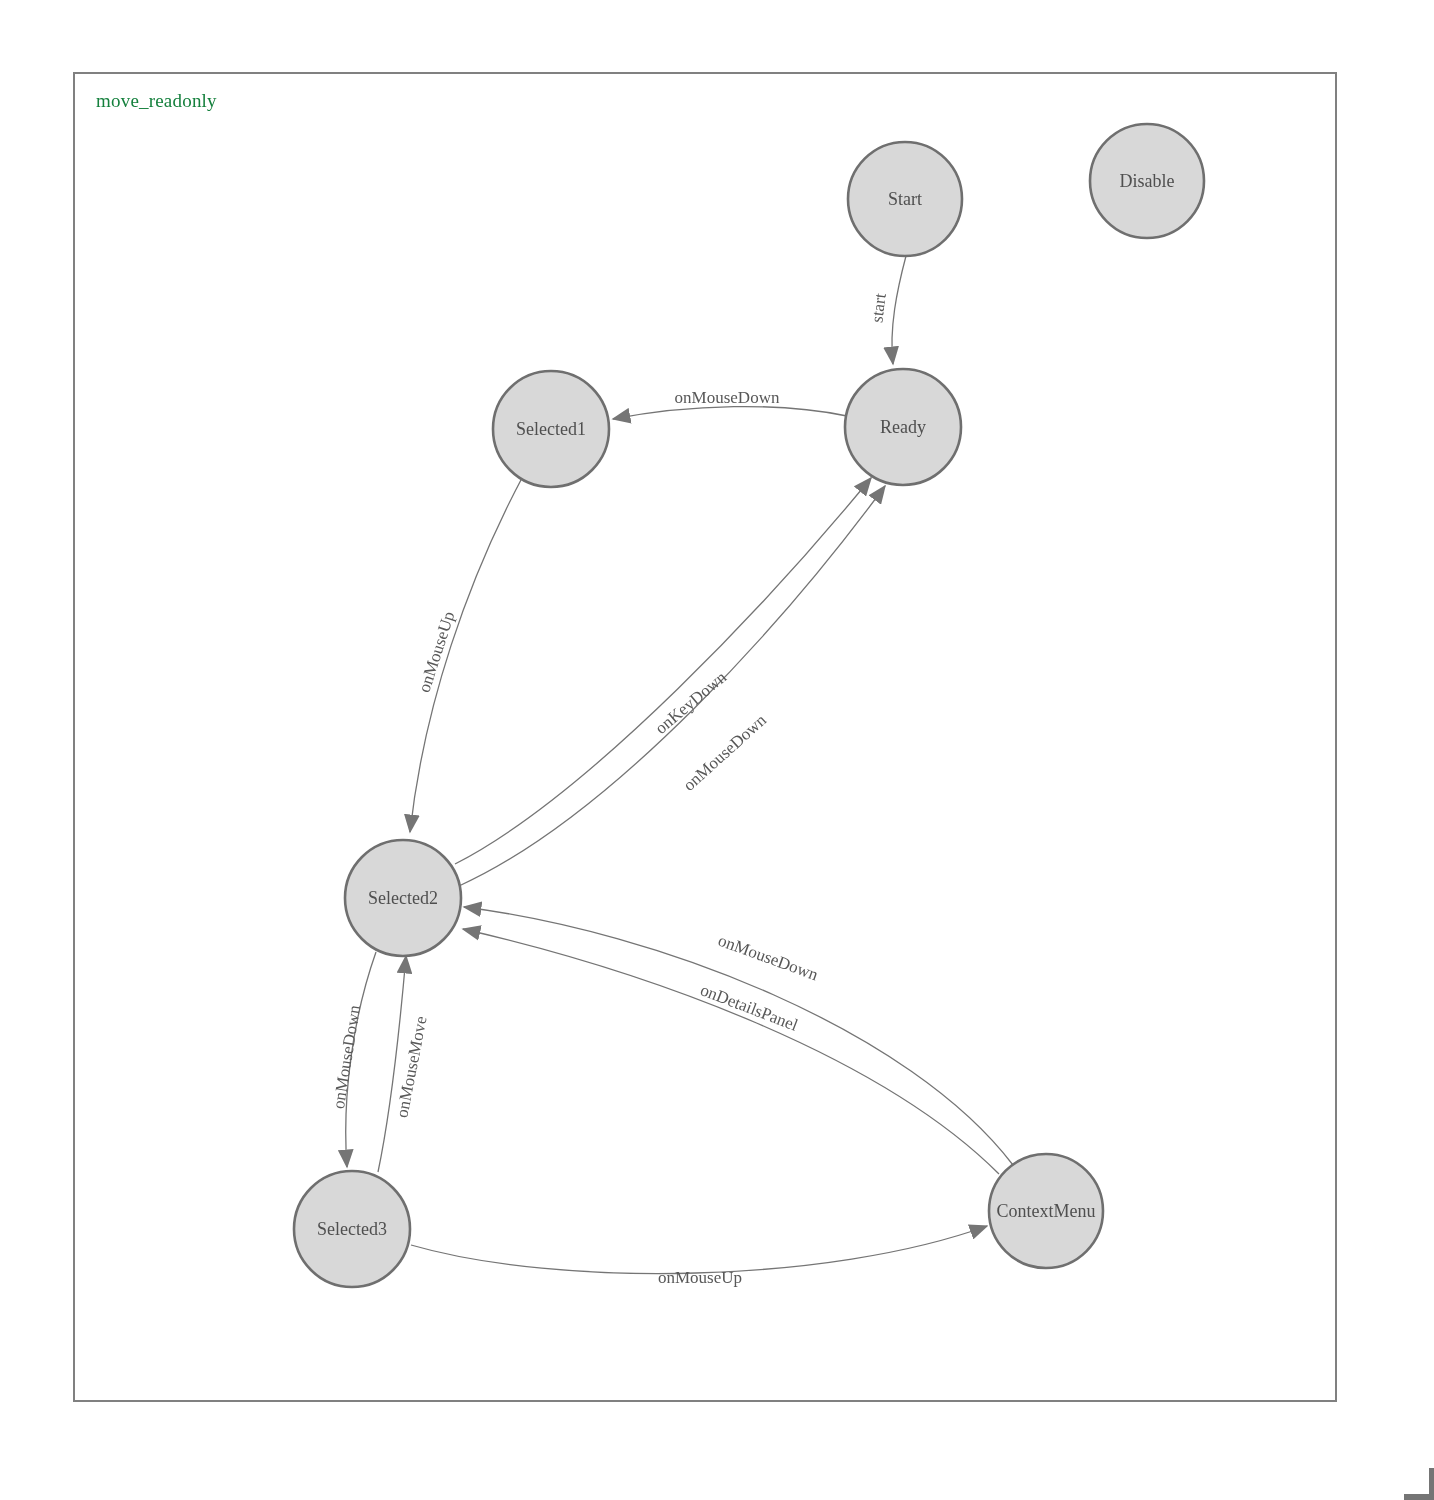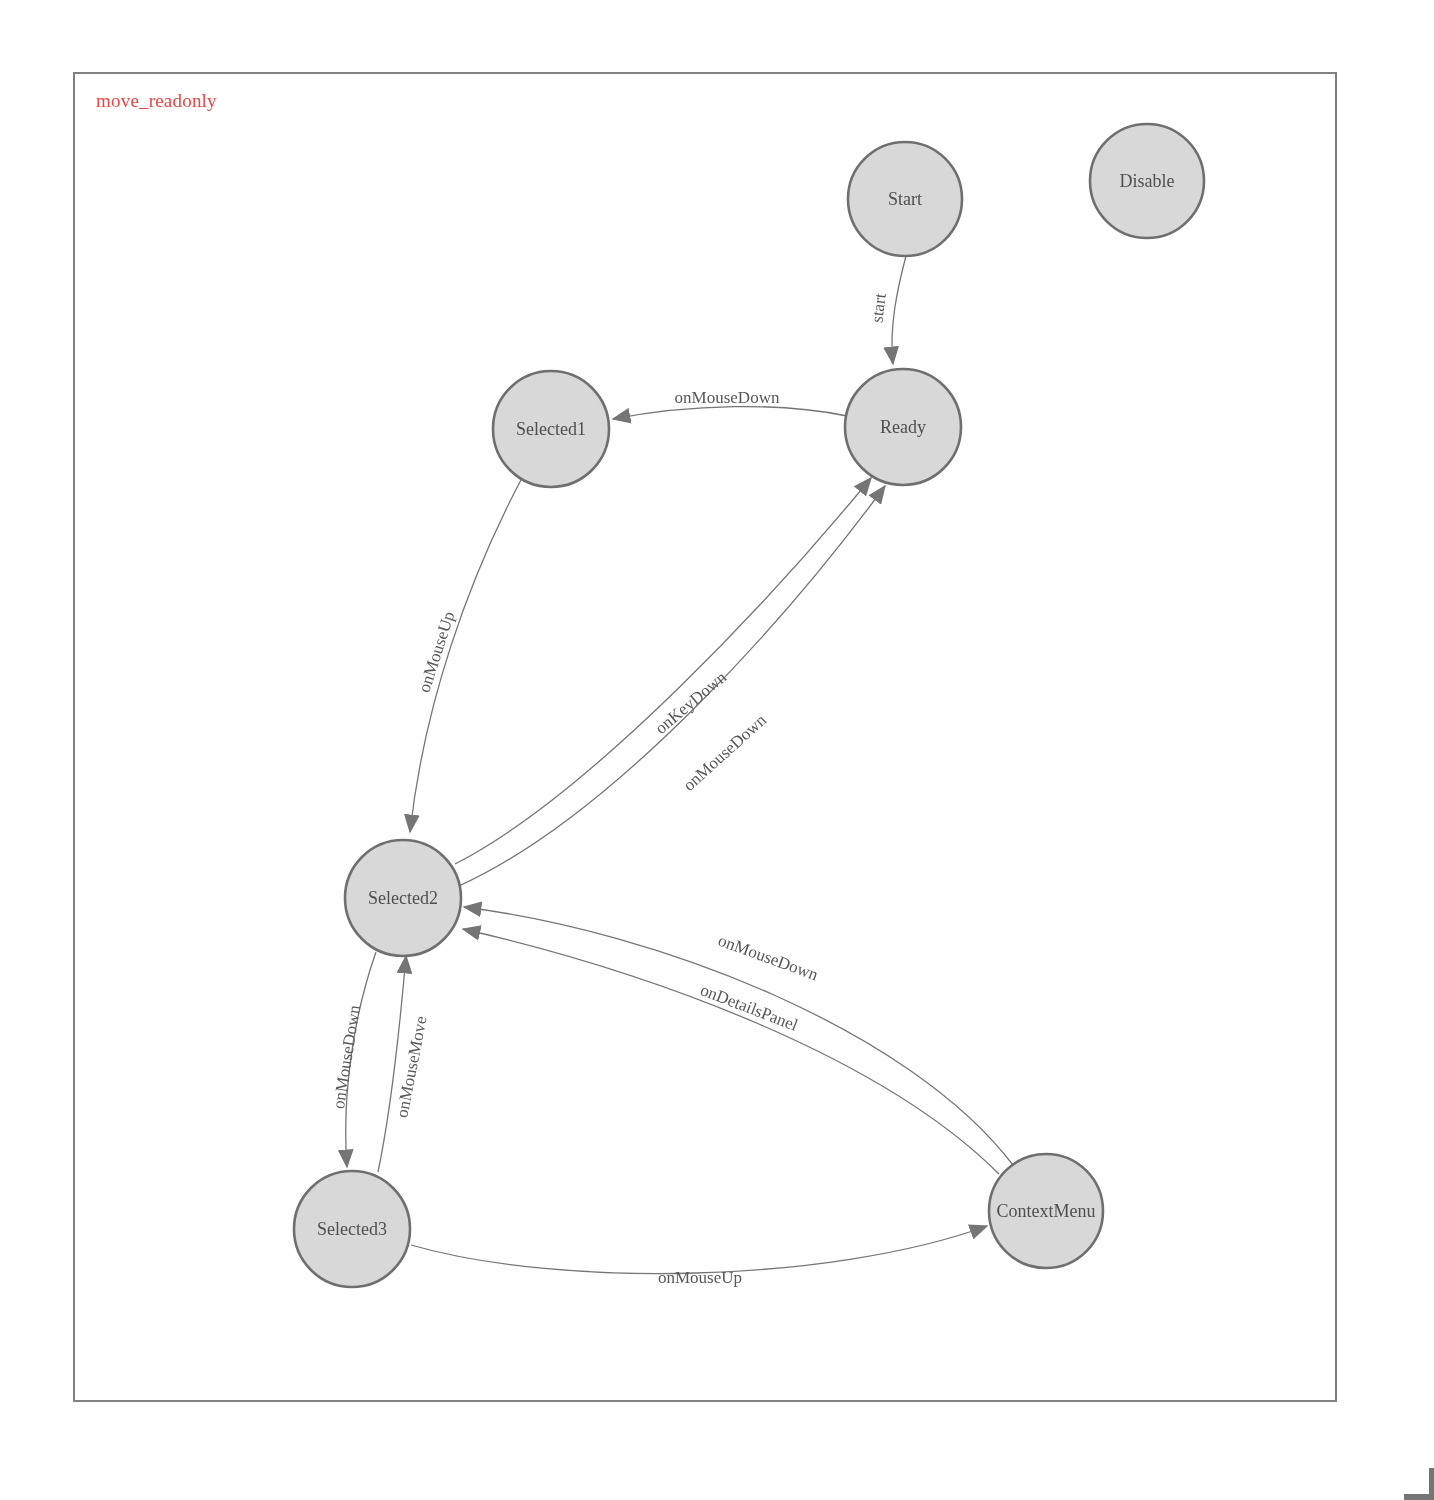--- a/index.html
+++ b/index.html
@@ -25,21 +25,21 @@
     height: 1330px;
     border: 2px solid #808080;
     box-sizing: border-box;
     background: #ffffff;
   }
   .diagram-title {
     position: absolute;
     left: 96px;
     top: 90px;
     font-size: 19px;
-    color: #ef4444;
+    color: #15803d;
     letter-spacing: 0.2px;
   }
   svg.graph {
     position: absolute;
     left: 0;
     top: 0;
     width: 1434px;
     height: 1500px;
   }
   .edge {

